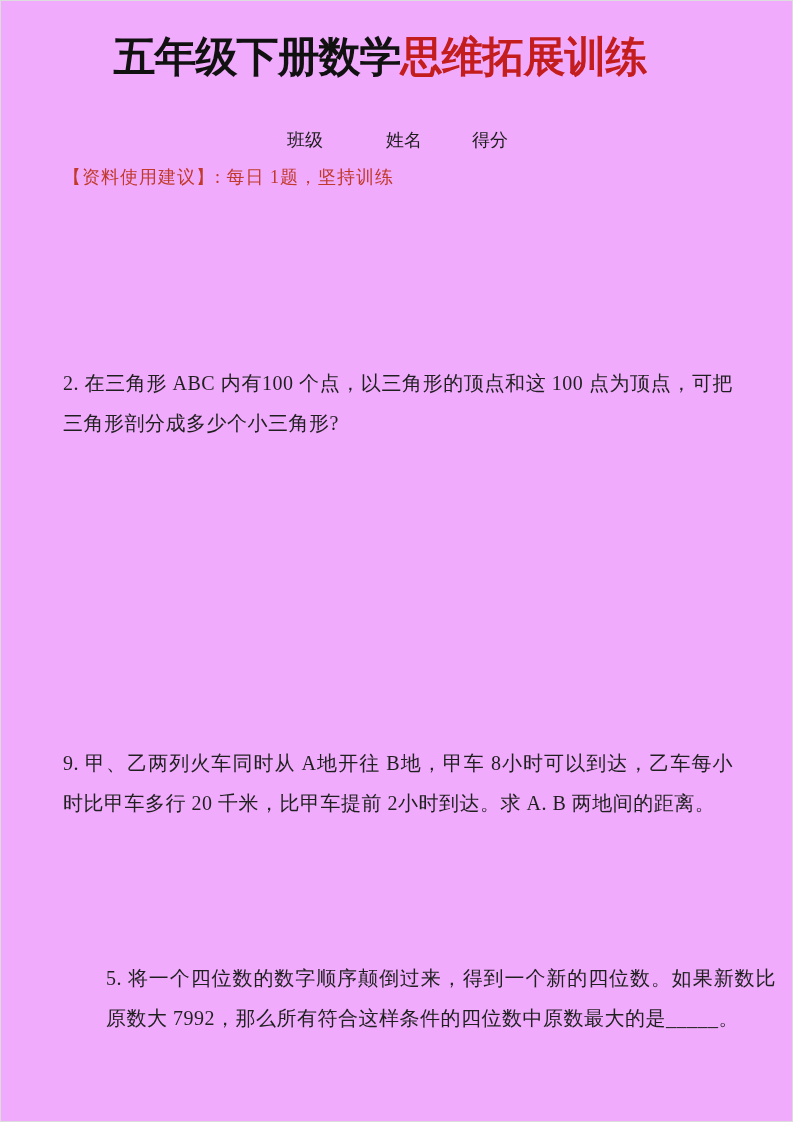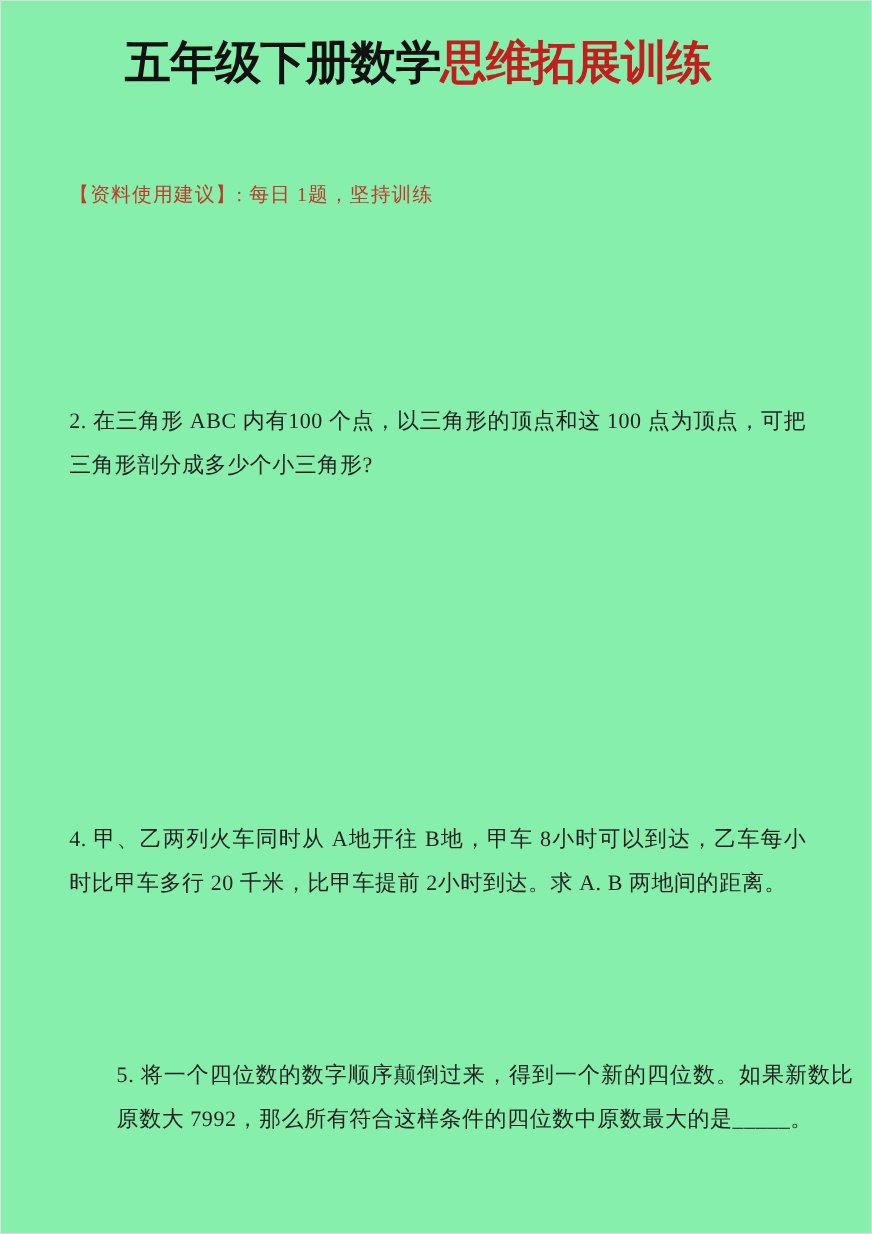--- a/index.html
+++ b/index.html
@@ -1,21 +1,21 @@
 <!DOCTYPE html>
 <html><head>
 <meta charset="utf-8">
 <style>
   html, body { margin: 0; padding: 0; background: #e8e8e8; }
   .page {
     position: relative;
     width: 793px;
     height: 1122px;
     margin: 0 auto;
-    background: #86efac;
+    background: #f0abfc;
     box-shadow: inset 0 0 0 1px #dcdcdc;
     overflow: hidden;
     font-family: "Liberation Serif", "DejaVu Serif", serif;
     color: var(--text-color, #1f1f1f);
   }
   .title {
     position: absolute;
     top: 34px;
     left: 0;
     width: 760px;
@@ -69,24 +69,29 @@
 </style>
 </head>
 <body>
 
 <div class="page" style="--title-red: #c31d1d; --advisory-red: #c0392b; --text-color: #1f1f1f;">
 
   <div class="title">
     <div class="title-line1"><span>五年级下册数学</span><span class="red-part">思维拓展训练</span></div>
   </div>
 
+  <div class="fill-row">
+    <span class="fill-label">班级</span>
+    <span class="fill-label">姓名</span>
+    <span class="fill-label">得分</span>
+  </div>
 
   <div class="advisory">【资料使用建议】: 每日 1题，坚持训练</div>
 
 
   <div class="problem problem-2">2. 在三角形 ABC 内有100 个点，以三角形的顶点和这 100 点为顶点，可把三角形剖分成多少个小三角形?</div>
 
 
-  <div class="problem problem-4">4. 甲、乙两列火车同时从 A地开往 B地，甲车 8小时可以到达，乙车每小时比甲车多行 20 千米，比甲车提前 2小时到达。求 A. B 两地间的距离。</div>
+  <div class="problem problem-4">9. 甲、乙两列火车同时从 A地开往 B地，甲车 8小时可以到达，乙车每小时比甲车多行 20 千米，比甲车提前 2小时到达。求 A. B 两地间的距离。</div>
 
   <div class="problem problem-5">5. 将一个四位数的数字顺序颠倒过来，得到一个新的四位数。如果新数比原数大 7992，那么所有符合这样条件的四位数中原数最大的是_____。</div>
 
 </div>
 
 </body></html>

